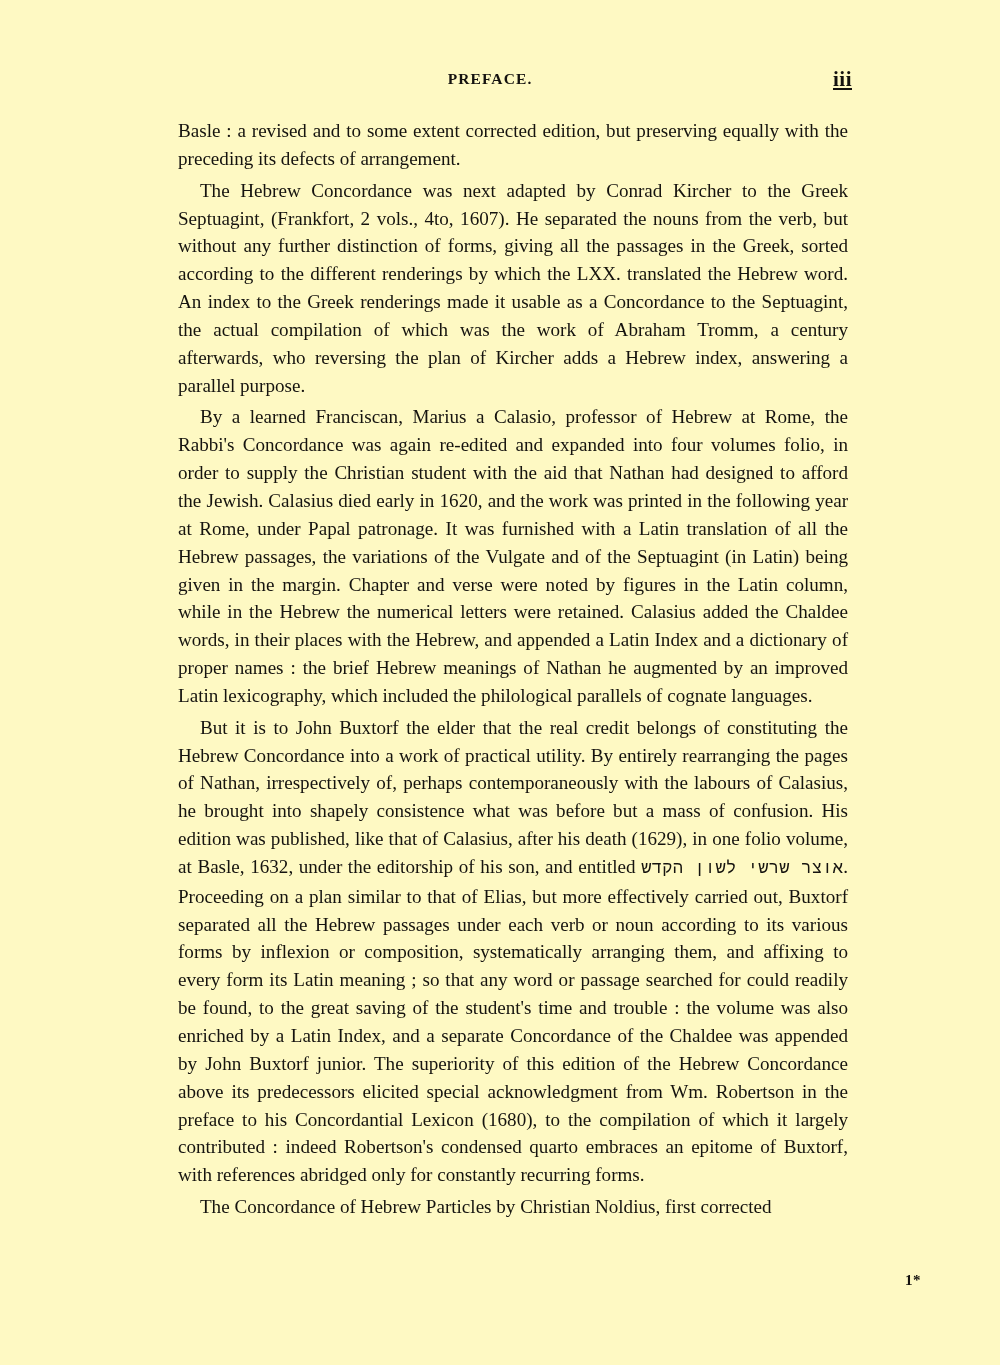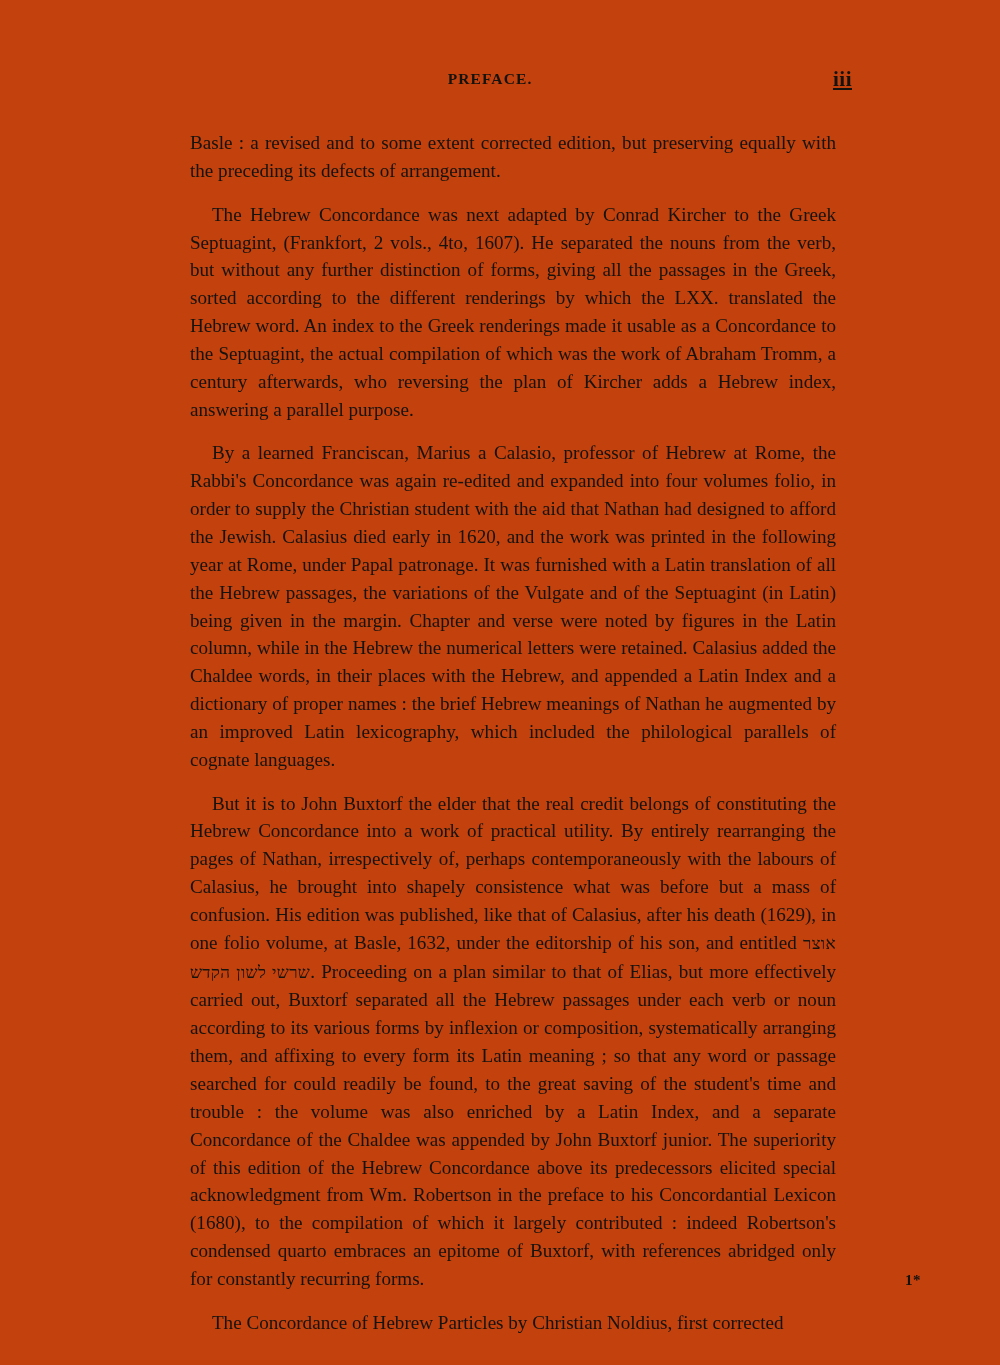--- a/index.html
+++ b/index.html
@@ -14,21 +14,21 @@
     height: 1365px;
     overflow: hidden;
     font-family: "Liberation Serif", "DejaVu Serif", serif;
     color: #141210;
   }
 
   .page {
     position: relative;
     width: 1000px;
     height: 1365px;
-    background: #c2410c;
+    background: #fef9c3;
     box-sizing: border-box;
   }
 
   
   .running-head {
     position: absolute;
     top: 70px;
     left: 174px;
     width: 678px;
     height: 26px;
@@ -59,36 +59,36 @@
 
   
   .text-block {
     position: absolute;
     top: 113px;
     left: 174px;
     width: 678px;
   }
 
   .para {
-    margin: 16px;
+    margin: 4px;
     text-align: justify;
     text-justify: inter-word;
     font-size: 19.1px;
     line-height: 27.85px;
     color: #15130f;
     text-indent: 1.15em;
     hyphens: none;
   }
 
   .para.no-indent {
     text-indent: 0;
   }
 
   .hebrew {
-    font-family: Liberation Serif, serif;
+    font-family: Liberation Mono, monospace;
     direction: rtl;
     unicode-bidi: isolate;
     font-size: 17px;
     letter-spacing: 0.3px;
   }
 
   
   .para.final {
     text-indent: 1.15em;
   }

